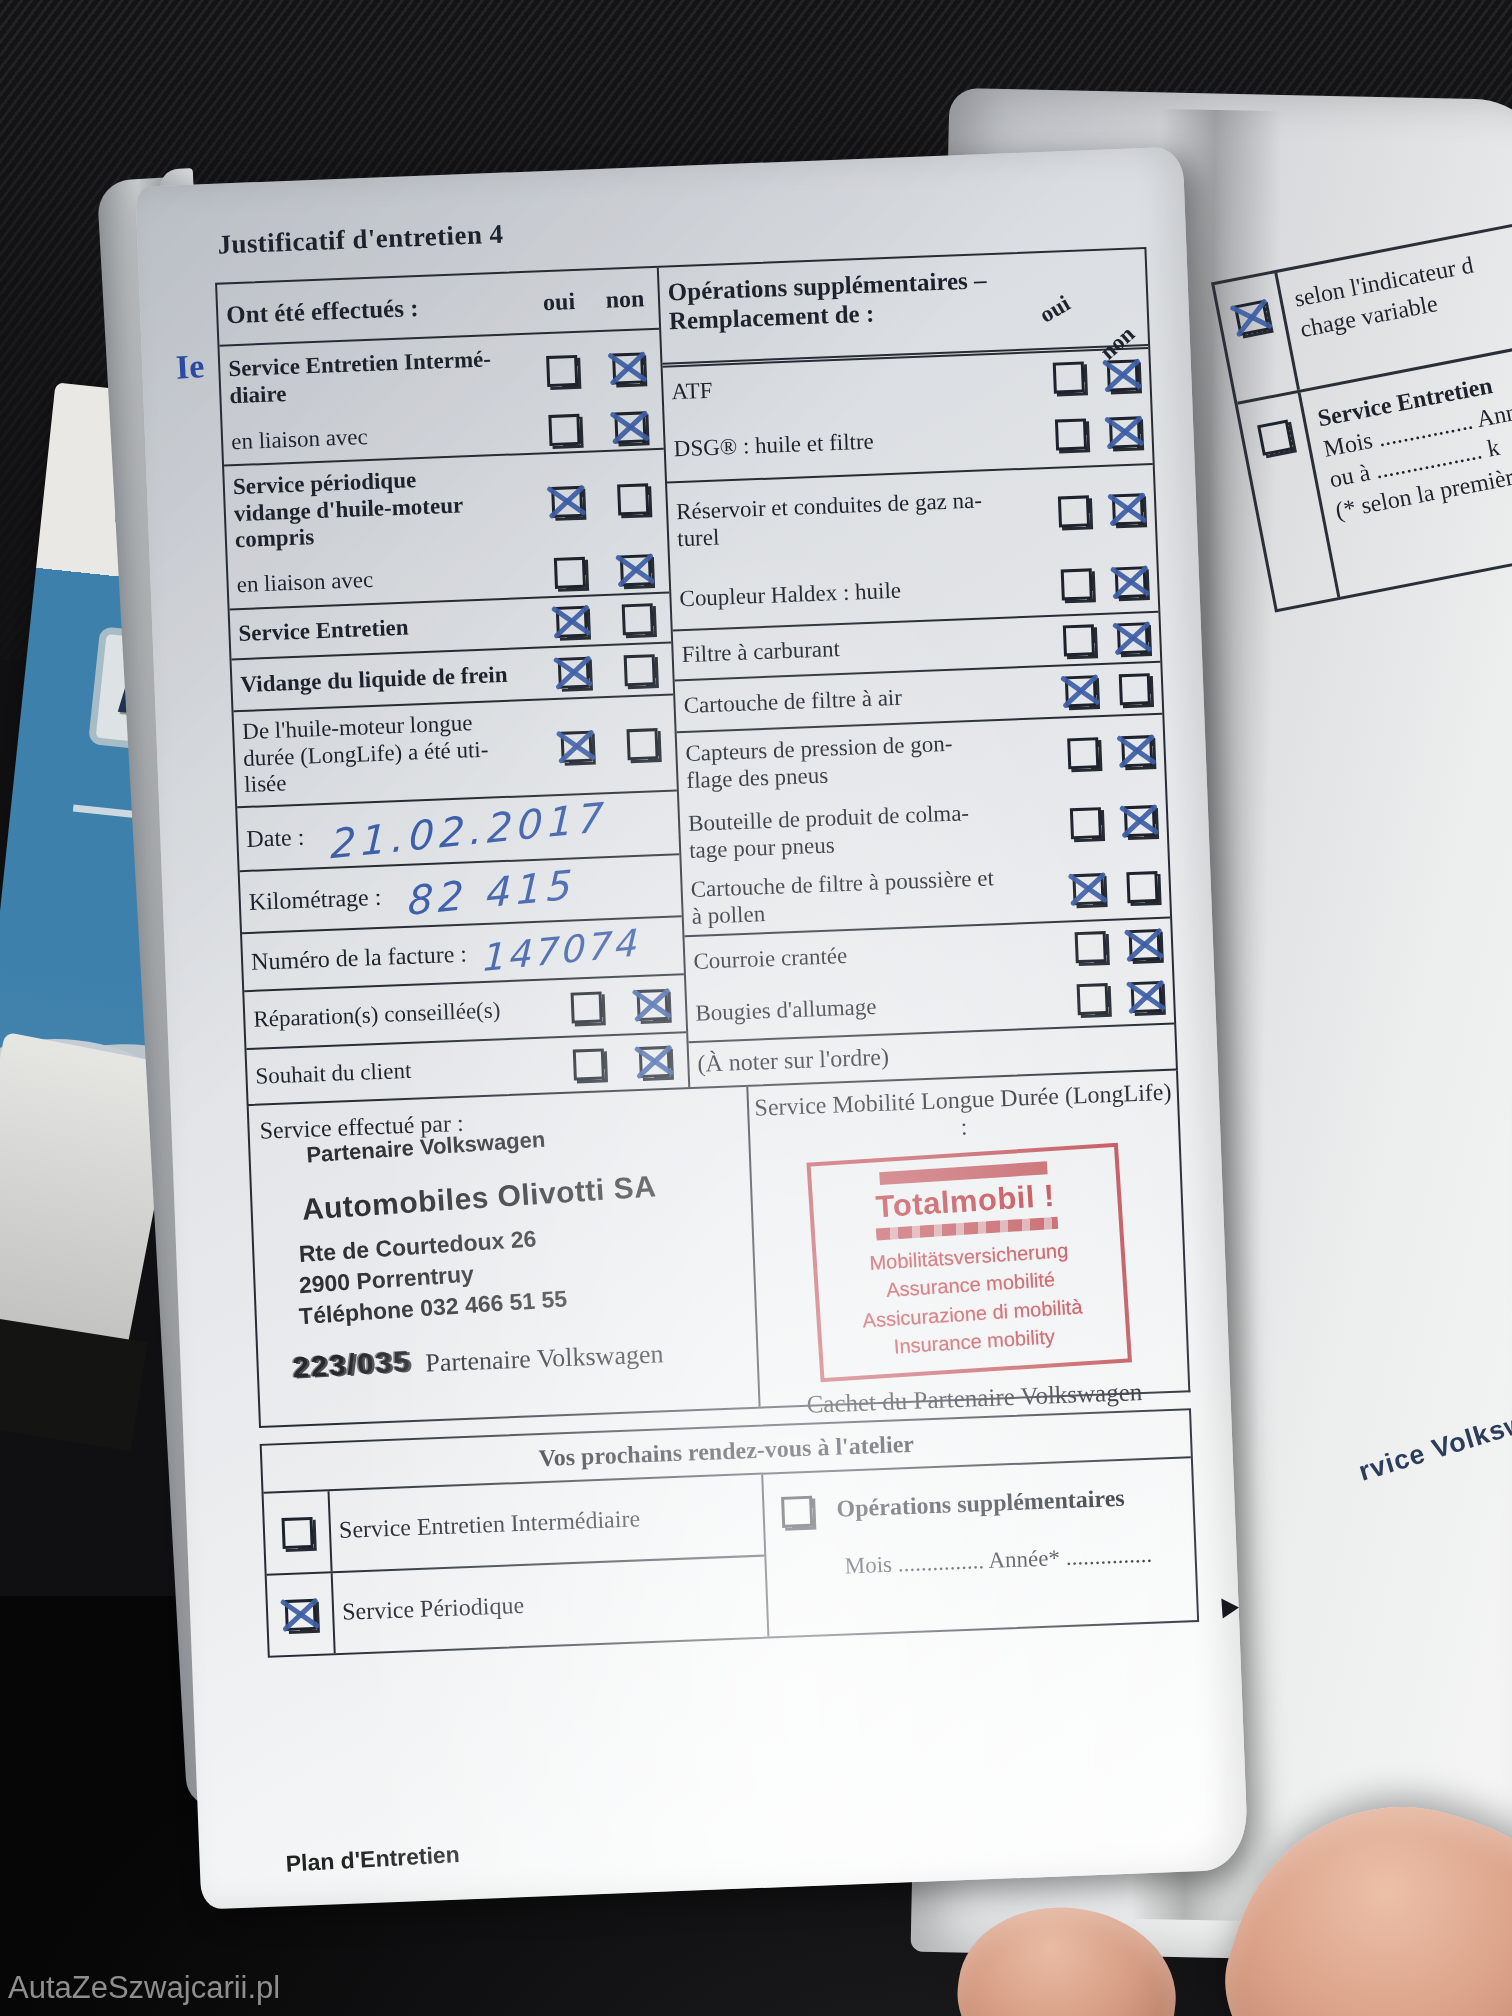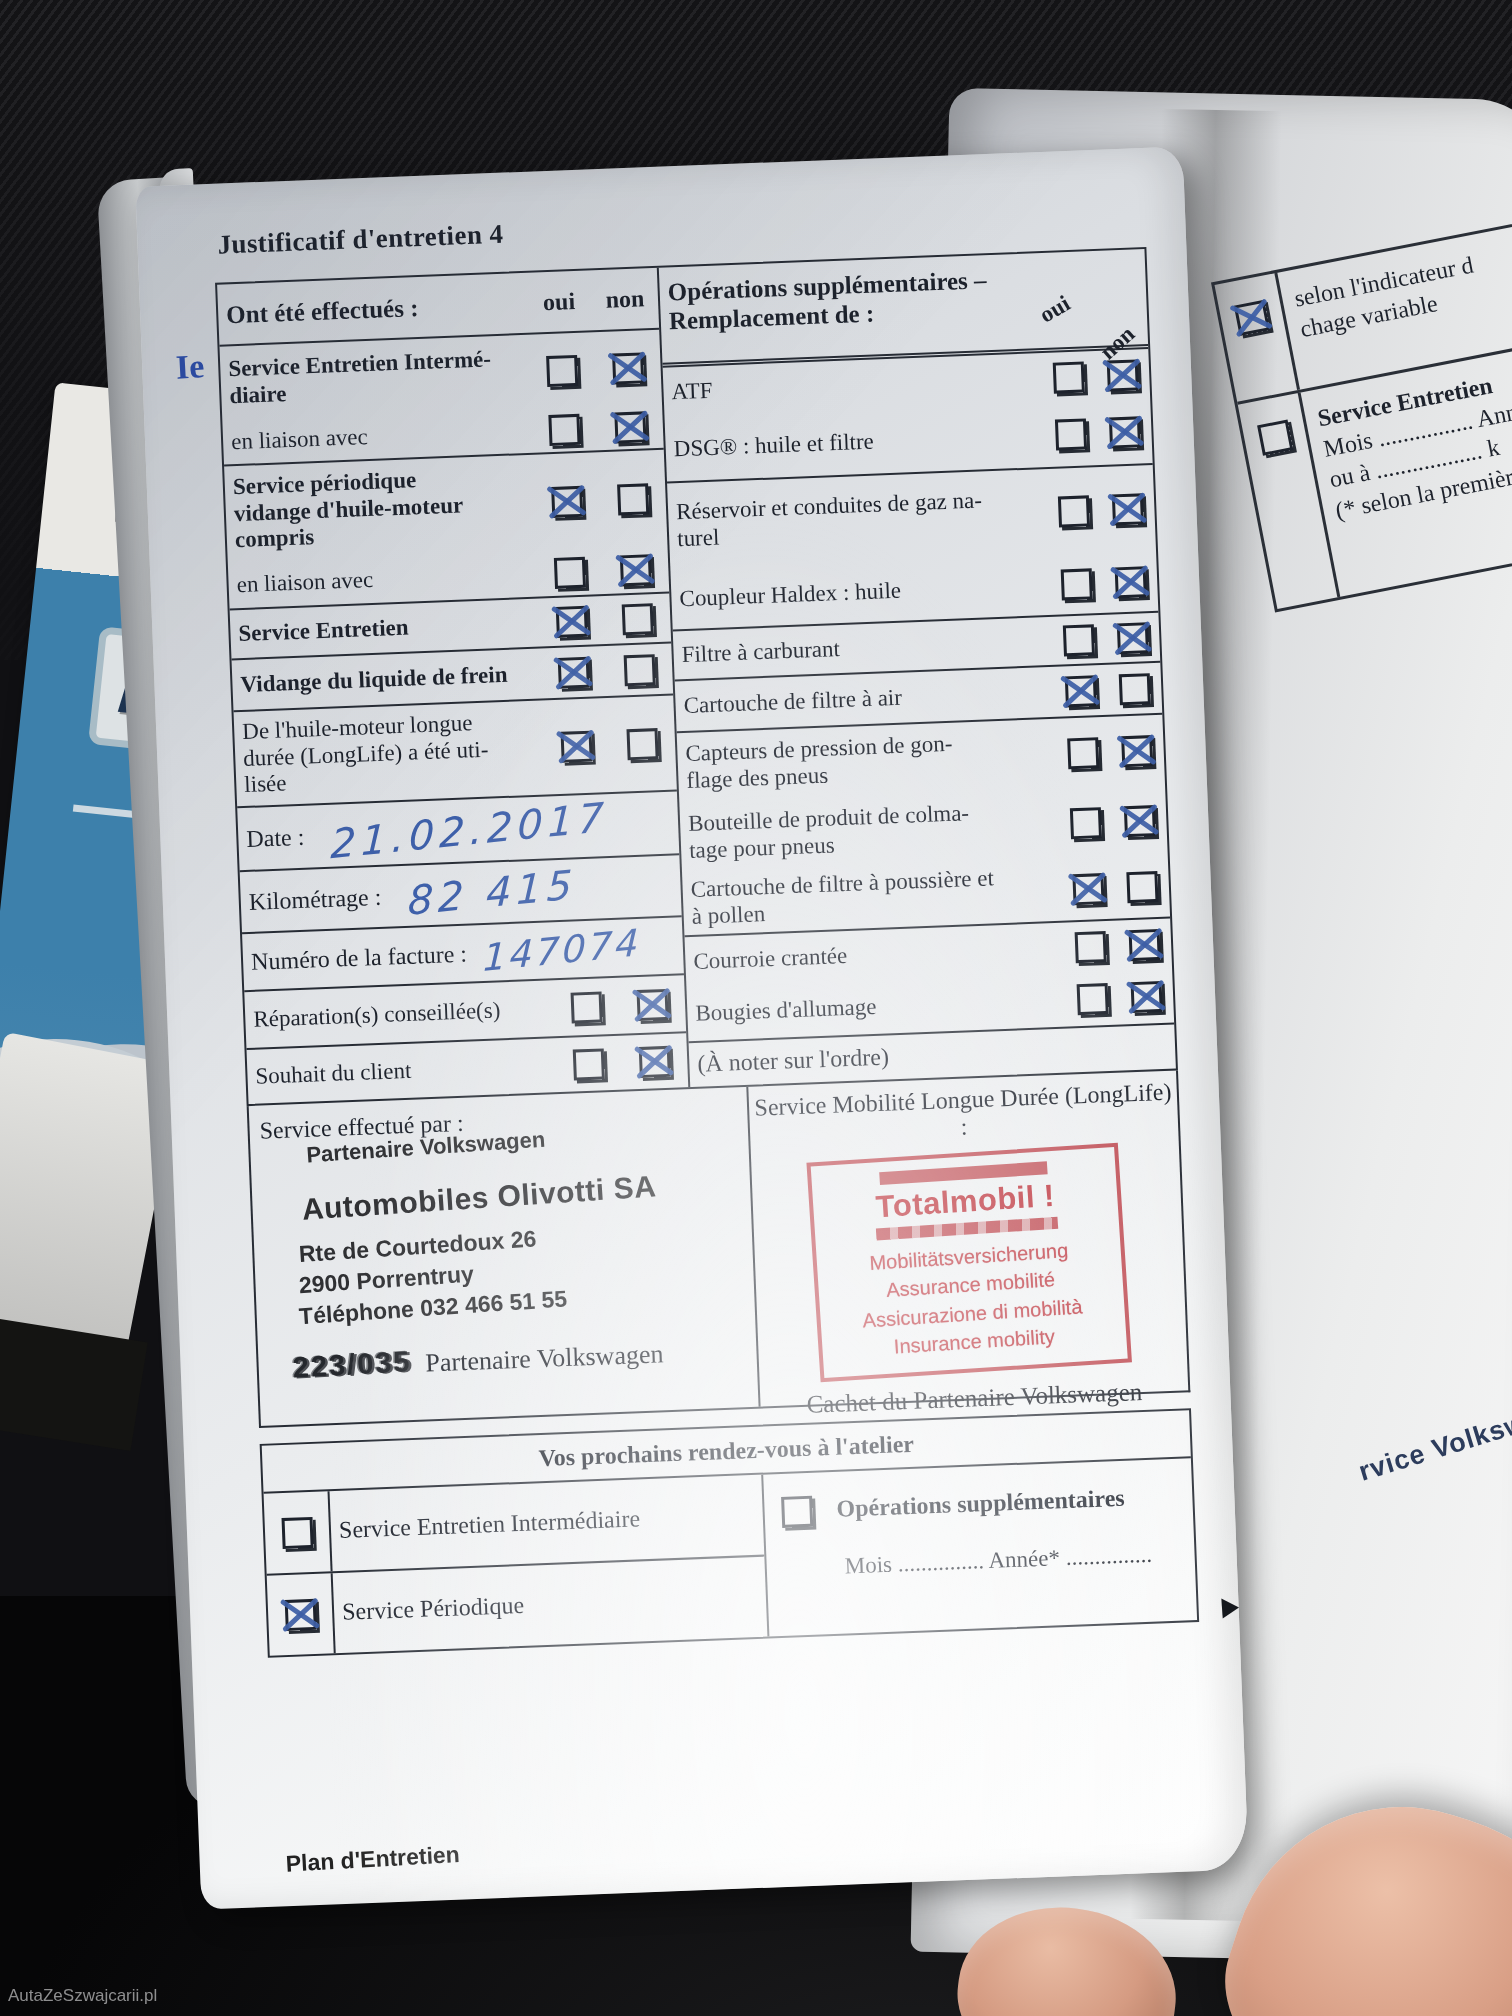--- a/index.html
+++ b/index.html
@@ -159,21 +159,21 @@
   .finger1{position:absolute;left:1232px;top:1812px;width:370px;height:330px;transform:rotate(18deg);
     background:radial-gradient(ellipse at 35% 28%,#ecc0a8 0%,#d99f86 45%,#b47c64 82%);
     border-radius:48% 52% 40% 60% / 55% 45% 60% 40%;z-index:8;
     box-shadow:inset 0 12px 26px rgba(255,255,255,.25),0 -12px 32px rgba(0,0,0,.3);}
   .finger2{position:absolute;left:958px;top:1908px;width:218px;height:170px;transform:rotate(7deg);
     background:radial-gradient(ellipse at 40% 25%,#e9bca4 0%,#d59b82 50%,#b27a62 85%);
     border-radius:50% 50% 46% 46%;z-index:8;
     box-shadow:inset 0 10px 20px rgba(255,255,255,.22);}
 
   .watermark{position:absolute;left:8px;bottom:10px;z-index:9;
-    font-family:"Liberation Sans",sans-serif;font-size:17px;color:#9d9d9e;opacity:.9;}
+    font-family:"Liberation Sans",sans-serif;font-size:31px;color:#9d9d9e;opacity:.9;}
 </style>
 </head>
 <body>
 
 <div class="shot">
 
   <div class="fabric"></div>
   <div class="fabric-shade"></div>
   <div class="leather"></div>
 

